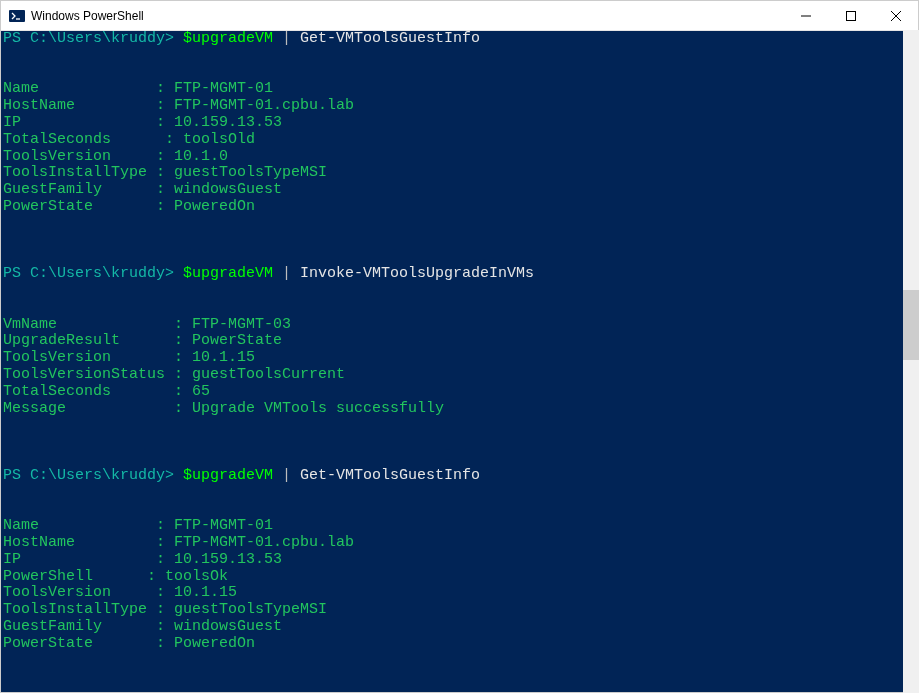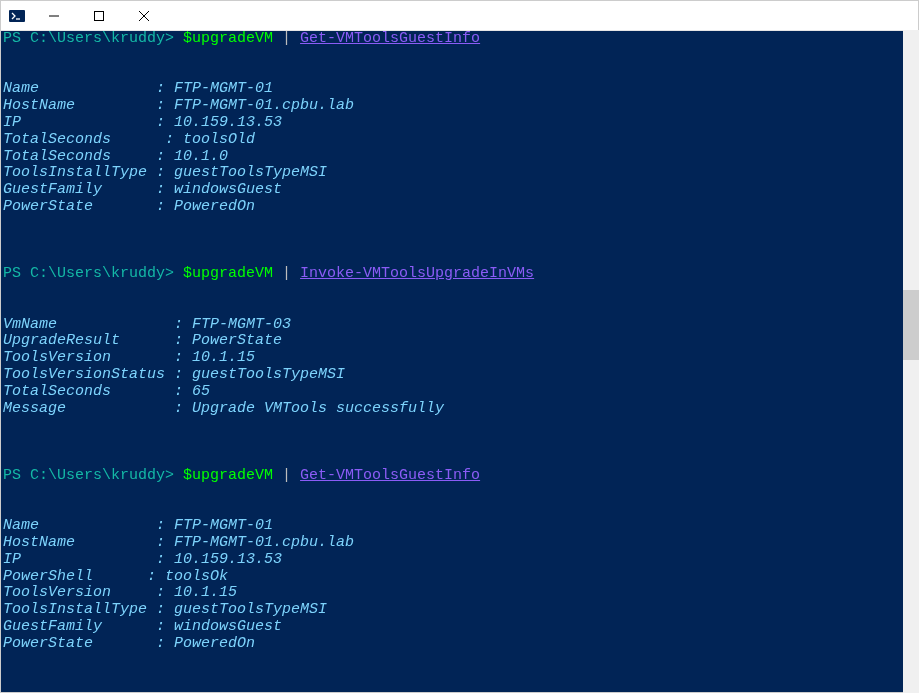--- a/index.html
+++ b/index.html
@@ -73,34 +73,35 @@
       position: absolute;
       right: 0;
       width: 16px;
       background: #cdcdcd;
       top: 260px;
       height: 70px;
     }
     .prompt { color: #14b8a6; }
     .var { color: #00ff00; margin-top: 40px; }
     .pipe { color: #bdbdbd; }
-    .cmd { color: #8b5cf6; text-decoration: underline; }
-    .out { color: #7dd3fc; font-style: italic; }
+    .cmd { color: #e5e5e5; }
+    .out { color: #22c55e; }
   </style>
 </head>
 <body>
 
 <div class="titlebar">
   <span class="titlebar-icon">
     <svg width="16" height="16" viewBox="0 0 16 16">
       <rect x="0" y="2" width="16" height="12" rx="1" fill="#012456"></rect>
       <path d="M3 5 L6 8 L3 11" stroke="#fff" stroke-width="1.3" fill="none"></path>
       <line x1="7" y1="11" x2="11" y2="11" stroke="#fff" stroke-width="1.3"></line>
     </svg>
   </span>
+  <span class="titlebar-title">Windows PowerShell</span>
   <div class="titlebar-controls">
     <div class="titlebar-btn">
       <svg width="10" height="10" viewBox="0 0 10 10">
           <line x1="0" y1="5" x2="10" y2="5" stroke="#000" stroke-width="1"></line>
         </svg>
     </div>
     <div class="titlebar-btn">
       <svg width="10" height="10" viewBox="0 0 10 10">
           <rect x="0.5" y="0.5" width="9" height="9" fill="none" stroke="#000" stroke-width="1"></rect>
         </svg>
@@ -114,34 +115,34 @@
   </div>
 </div>
 
 <div class="terminal" id="terminal"><span class="prompt">PS C:\Users\kruddy&gt; </span><span class="var">$upgradeVM</span><span class="pipe"> | </span><span class="cmd">Get-VMToolsGuestInfo</span>
 
 
 <span class="out">Name             : FTP-MGMT-01</span>
 <span class="out">HostName         : FTP-MGMT-01.cpbu.lab</span>
 <span class="out">IP               : 10.159.13.53</span>
 <span class="out">TotalSeconds      : toolsOld</span>
-<span class="out">TotalSeconds     : 10.1.0</span>
+<span class="out">ToolsVersion     : 10.1.0</span>
 <span class="out">ToolsInstallType : guestToolsTypeMSI</span>
 <span class="out">GuestFamily      : windowsGuest</span>
 <span class="out">PowerState       : PoweredOn</span>
 
 
 
 <span class="prompt">PS C:\Users\kruddy&gt; </span><span class="var">$upgradeVM</span><span class="pipe"> | </span><span class="cmd">Invoke-VMToolsUpgradeInVMs</span>
 
 
 <span class="out">VmName             : FTP-MGMT-03</span>
 <span class="out">UpgradeResult      : PowerState</span>
 <span class="out">ToolsVersion       : 10.1.15</span>
-<span class="out">ToolsVersionStatus : guestToolsTypeMSI</span>
+<span class="out">ToolsVersionStatus : guestToolsCurrent</span>
 <span class="out">TotalSeconds       : 65</span>
 <span class="out">Message            : Upgrade VMTools successfully</span>
 
 
 
 <span class="prompt">PS C:\Users\kruddy&gt; </span><span class="var">$upgradeVM</span><span class="pipe"> | </span><span class="cmd">Get-VMToolsGuestInfo</span>
 
 
 <span class="out">Name             : FTP-MGMT-01</span>
 <span class="out">HostName         : FTP-MGMT-01.cpbu.lab</span>

